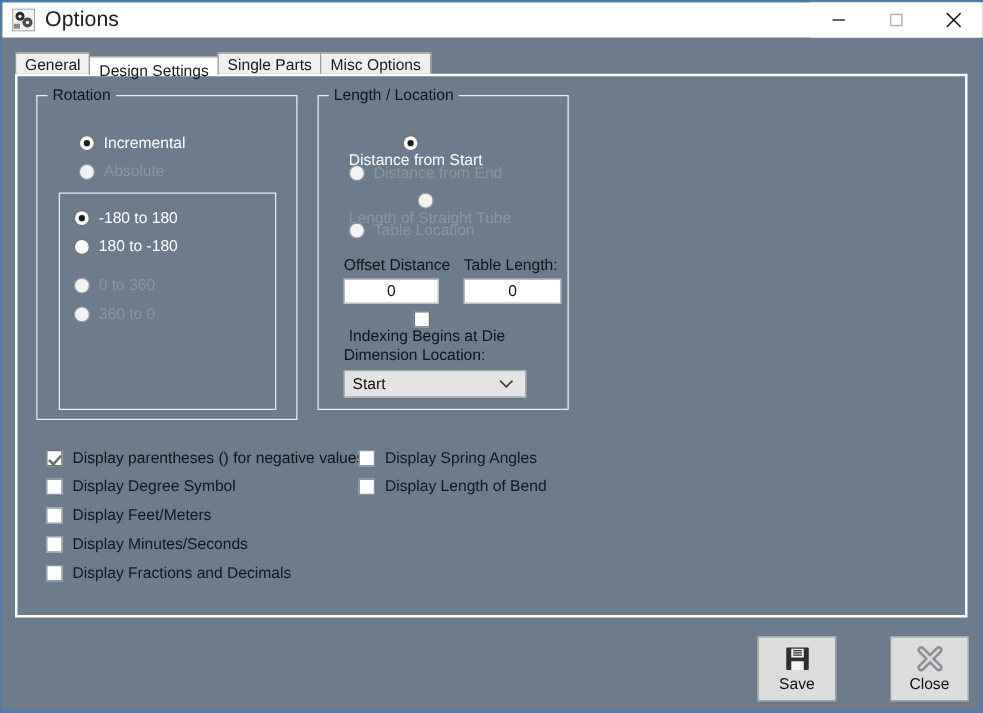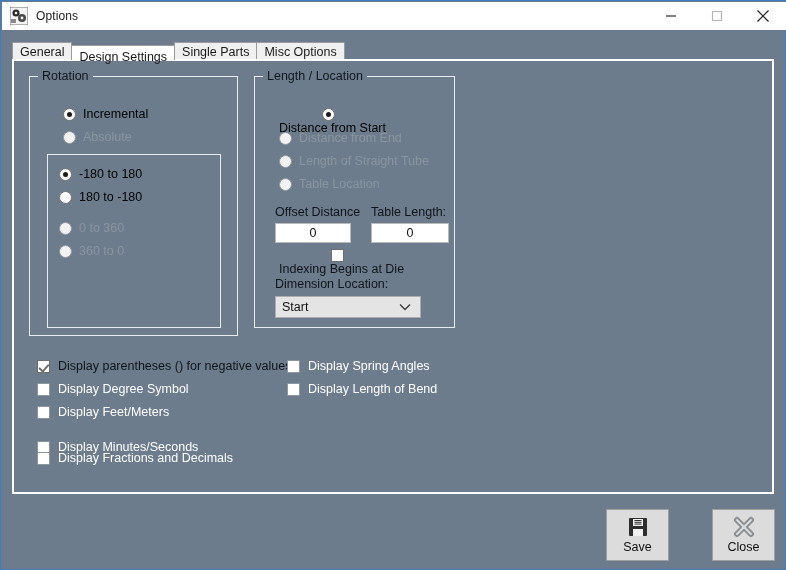--- a/index.html
+++ b/index.html
@@ -18,21 +18,21 @@
   .titlebar{
     position:absolute;left:1px;top:1px;width:784px;height:28px;
     background:#ffffff;
     display:flex;align-items:center;
   }
   .title-icon{
     width:18px;height:18px;margin-left:8px;margin-right:8px;
     position:relative;flex:none;
   }
   .title-text{
-    font-size:12px;color:#202020;letter-spacing:.1px;
+    font-size:17px;color:#202020;letter-spacing:.1px;
   }
   .title-btns{margin-left:auto;display:flex;height:28px;}
   .tbtn{
     width:46px;height:28px;display:flex;align-items:center;justify-content:center;
     background:#ffffff;
   }
   .tbtn svg{display:block;}
   
   .tabstrip{
     position:absolute;left:11px;top:39px;height:20px;
@@ -87,41 +87,41 @@
   .radio .dot{
     width:13px;height:13px;border-radius:50%;
     background:#ffffff;border:1px solid #707070;
     box-sizing:border-box;flex:none;margin-right:7px;
     position:relative;
   }
   .radio.on .dot::after{
     content:"";position:absolute;left:3px;top:3px;
     width:5px;height:5px;border-radius:50%;background:#1b1b1b;
   }
-  .radio .rlabel{color:#000000;}
+  .radio .rlabel{color:#ffffff;}
   .radio.disabled .rlabel{color:#8b959f;}
   .radio.disabled .dot{border-color:#8d969f;background:#f2f2f2;}
   
   .check{
     position:absolute;display:flex;align-items:center;
     font-size:12.5px;white-space:nowrap;
   }
   .check .box{
     width:13px;height:13px;background:#ffffff;
     border:1px solid #6e6e6e;box-sizing:border-box;
     flex:none;margin-right:8px;position:relative;
   }
   .check.on .box::after{
     content:"";position:absolute;left:3px;top:1px;
     width:4px;height:8px;
     border:solid #6f6f6f;border-width:0 2px 2px 0;
     transform:rotate(42deg);
   }
   .check .clabel{color:#0f1419;}
-  .check.disabled .clabel{color:#ffffff;}
+  .check.disabled .clabel{color:#0f172a;}
   .check.disabled .box{border-color:#8d969f;}
   
   .fieldlabel{
     position:absolute;font-size:12.5px;color:#0f1419;white-space:nowrap;
   }
   .textbox{
     position:absolute;box-sizing:border-box;
     background:#ffffff;border:1px solid #b9b9b9;
     font-size:12.5px;color:#101010;
     text-align:center;line-height:18px;height:20px;
@@ -226,21 +226,21 @@
       <span class="glabel">Length / Location</span>
 
       <div class="radio on" style="left:24px;top:31px;flex-direction:column;">
         <span class="dot"></span>
         <span class="rlabel">Distance from Start</span>
       </div>
       <div class="radio disabled" style="left:24px;top:54px;">
         <span class="dot"></span>
         <span class="rlabel">Distance from End</span>
       </div>
-      <div class="radio disabled" style="left:24px;top:77px;">
+      <div class="radio disabled" style="left:24px;top:77px;flex-direction:column;">
         <span class="dot"></span>
         <span class="rlabel">Length of Straight Tube</span>
       </div>
       <div class="radio disabled" style="left:24px;top:100px;">
         <span class="dot"></span>
         <span class="rlabel">Table Location</span>
       </div>
 
       <span class="fieldlabel" style="left:20px;top:128px;">Offset Distance</span>
       <span class="fieldlabel" style="left:116px;top:128px;">Table Length:</span>
@@ -270,21 +270,21 @@
         <span class="clabel">Display parentheses () for negative values</span>
       </div>
       <div class="check disabled" style="left:23px;top:321px;">
         <span class="box"></span>
         <span class="clabel">Display Degree Symbol</span>
       </div>
       <div class="check disabled" style="left:23px;top:344px;">
         <span class="box"></span>
         <span class="clabel">Display Feet/Meters</span>
       </div>
-      <div class="check disabled" style="left:23px;top:379px;">
+      <div class="check disabled" style="left:23px;top:367px;">
         <span class="box"></span>
         <span class="clabel">Display Minutes/Seconds</span>
       </div>
       <div class="check disabled" style="left:23px;top:390px;">
         <span class="box"></span>
         <span class="clabel">Display Fractions and Decimals</span>
       </div>
     </div>
 
     <div>

